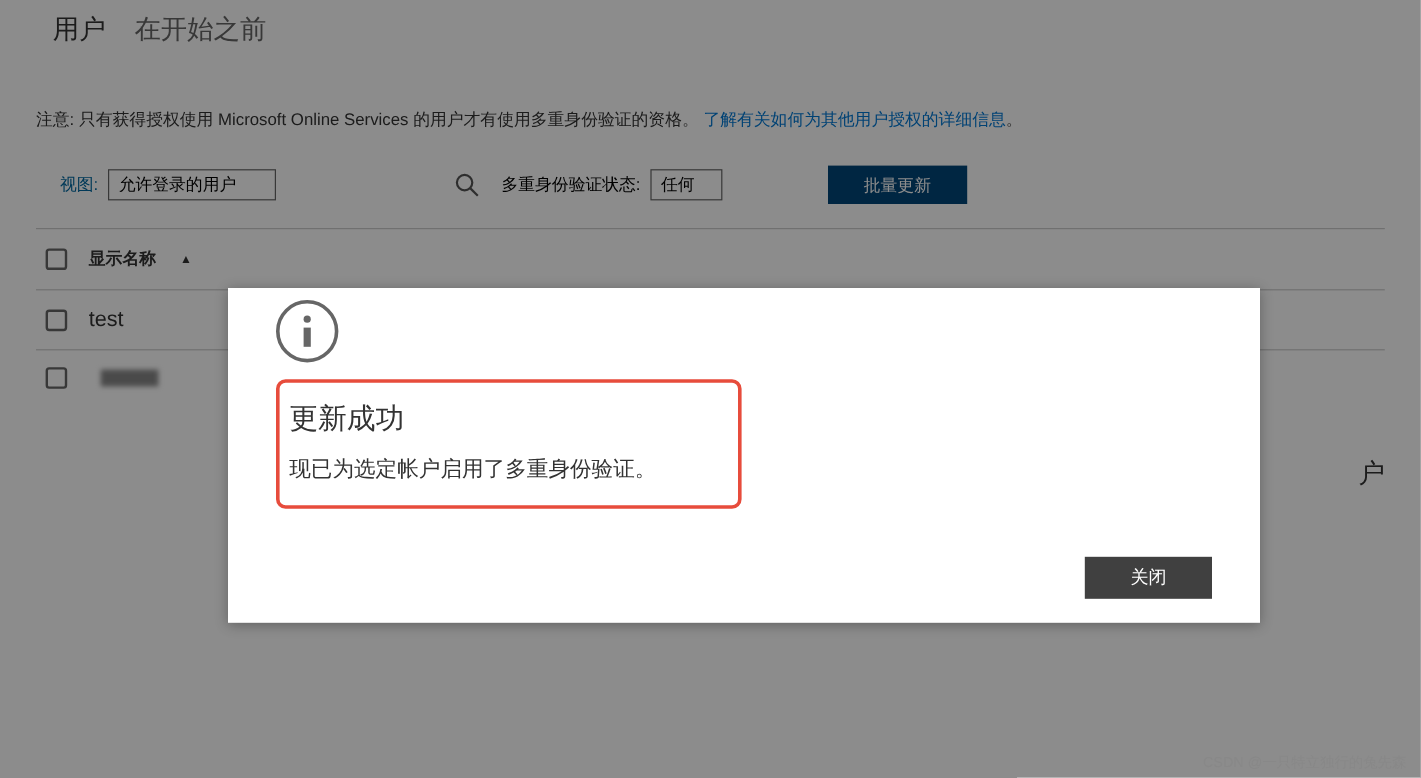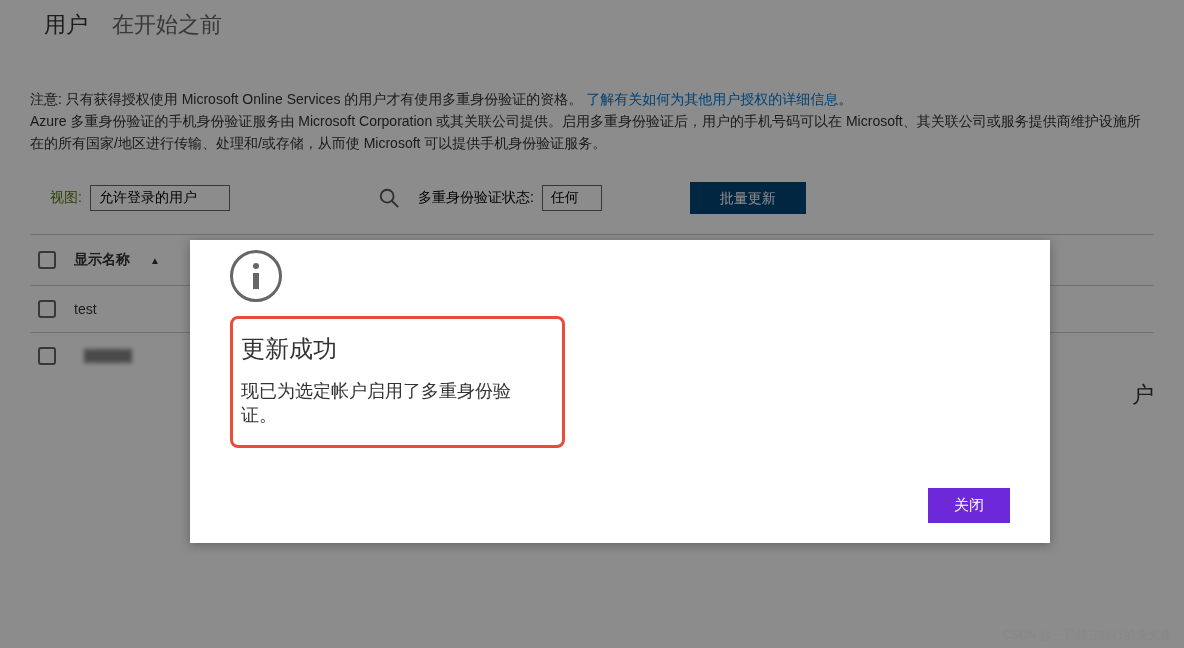--- a/index.html
+++ b/index.html
@@ -53,21 +53,21 @@
     }
     .filter-row {
       display: flex;
       align-items: center;
       gap: 8px;
       margin-top: 28px;
       margin-left: 20px;
     }
     .view-label {
       font-size: 14px;
-      color: #4d7c0f;
+      color: #0369a1;
     }
     .view-select {
       border: 1px solid #666;
       padding: 3px 24px 3px 8px;
       font-size: 14px;
       min-width: 140px;
       height: 26px;
       background: #fff;
     }
     .search-icon {
@@ -133,21 +133,21 @@
     }
     .trow {
       display: flex;
       align-items: center;
       padding: 14px 8px;
     }
     .trow.bordered {
       border-bottom: 1px solid #ccc;
     }
     .td {
-      font-size: 14px;
+      font-size: 18px;
       color: #333;
       text-align: center;
     }
     .redacted {
       margin-left: 10px;
       width: 48px;
       height: 14px;
       background: #888;
       filter: blur(2px);
     }
@@ -203,42 +203,42 @@
       top: 10px;
       left: 0;
       width: 6px;
       height: 16px;
       background: #666;
     }
     .highlight-box {
       border: 3px solid #e74c3c;
       border-radius: 8px;
       padding: 14px 16px 18px 8px;
-      width: 335px;
+      width: 388px;
       margin-bottom: 40px;
     }
     .modal-title {
       font-size: 24px;
       font-weight: 300;
       color: #333;
       margin-bottom: 14px;
     }
     .modal-body {
       font-size: 18px;
       color: #333;
     }
     .modal-footer {
       display: flex;
       justify-content: flex-end;
     }
     .close-btn {
-      background: #6d28d9;
+      background: #404040;
       color: #fff;
       border: none;
-      padding: 8px 26px;
+      padding: 8px 38px;
       font-size: 15px;
       cursor: pointer;
     }
     .watermark {
       position: absolute;
       right: 12px;
       bottom: 4px;
       font-size: 12px;
       color: #888;
     }
@@ -249,21 +249,20 @@
 <div class="page">
   <div class="tabs">
     <div class="tab active">用户</div>
     <div class="tab">在开始之前</div>
   </div>
 
   <div class="notice">
     <div>
       <span>注意: 只有获得授权使用 Microsoft Online Services 的用户才有使用多重身份验证的资格。 </span><span class="link">了解有关如何为其他用户授权的详细信息</span><span>。</span>
     </div>
-    <div>Azure 多重身份验证的手机身份验证服务由 Microsoft Corporation 或其关联公司提供。启用多重身份验证后，用户的手机号码可以在 Microsoft、其关联公司或服务提供商维护设施所在的所有国家/地区进行传输、处理和/或存储，从而使 Microsoft 可以提供手机身份验证服务。</div>
   </div>
 
   <div class="filter-row">
     <span class="view-label">视图:</span>
     <div class="view-select">允许登录的用户</div>
     <span class="search-icon">
       <svg viewBox="0 0 24 24">
           <circle cx="10" cy="10" r="7"></circle>
           <line x1="15" y1="15" x2="22" y2="22"></line>
         </svg>

